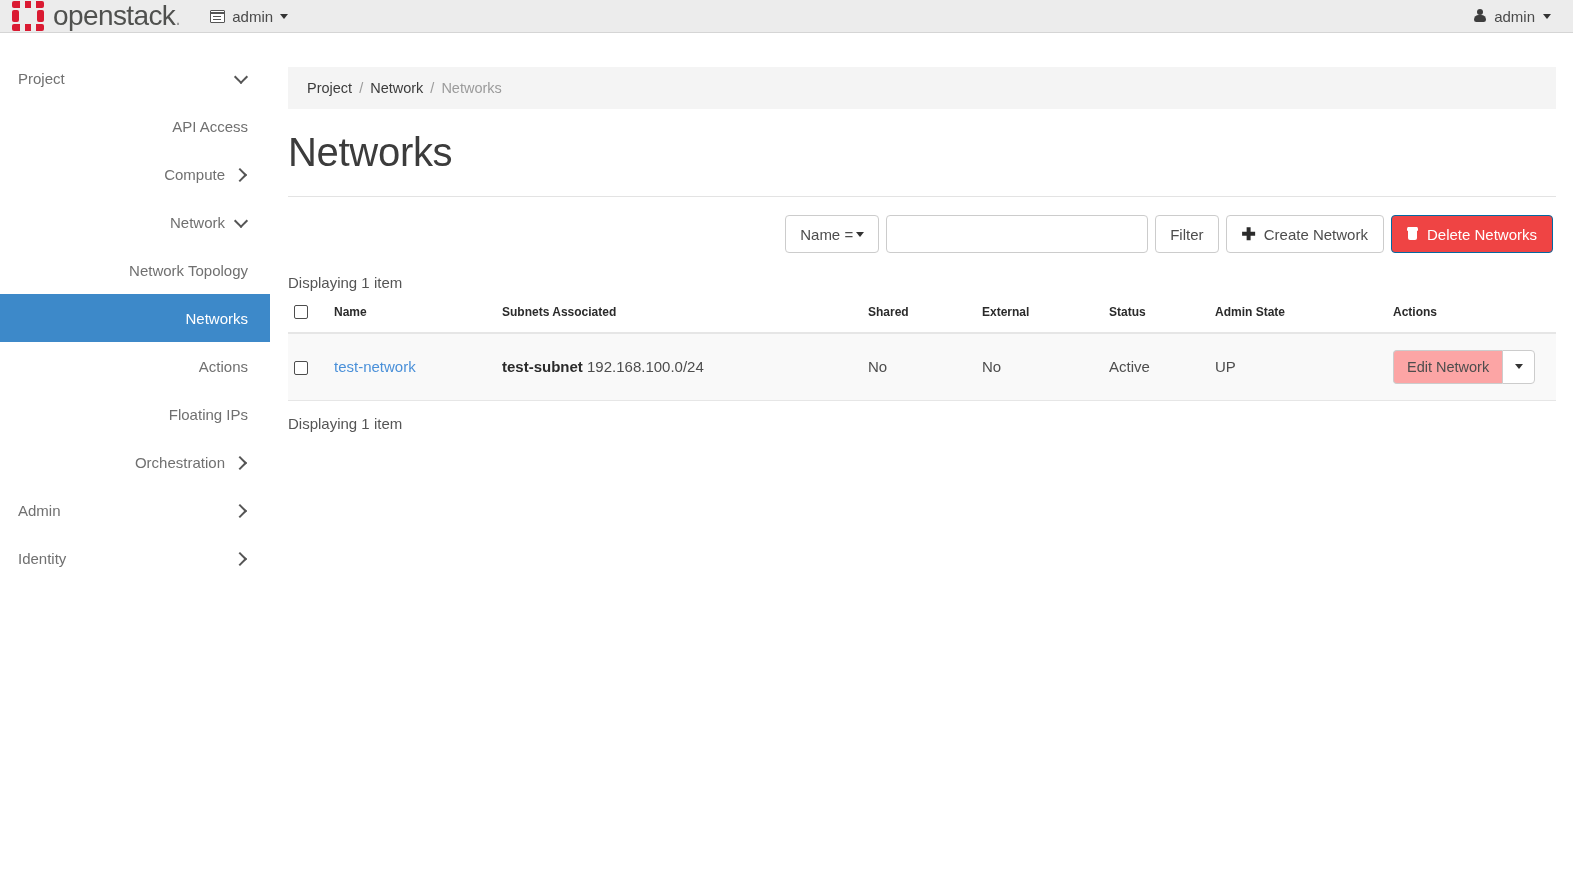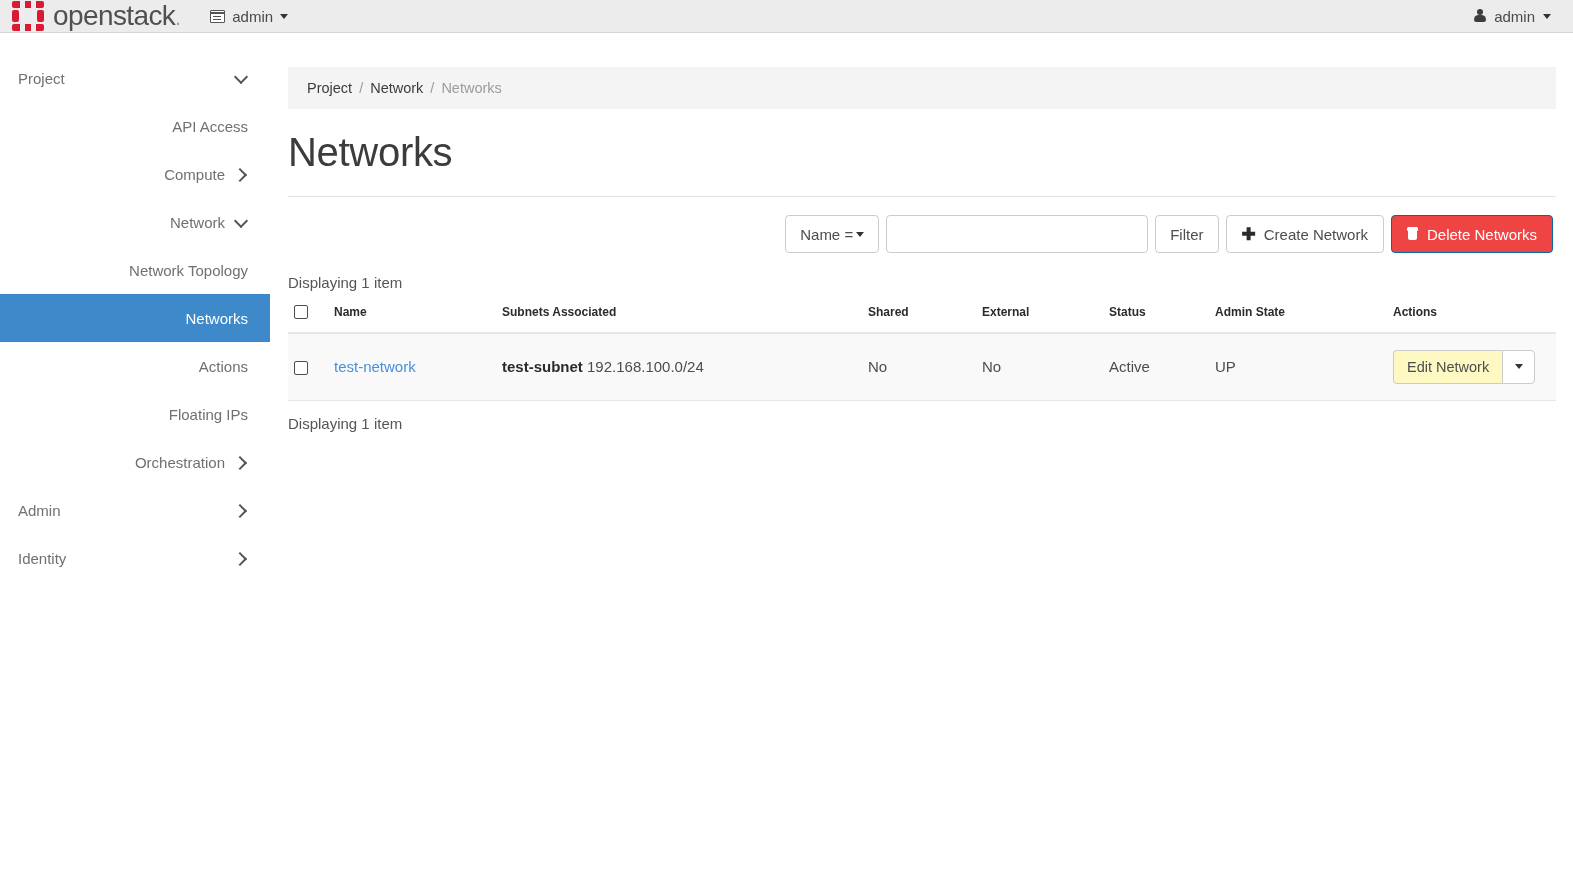--- a/index.html
+++ b/index.html
@@ -376,21 +376,21 @@
 
   .btn-group {
     display: inline-flex;
     align-items: stretch;
   }
   .btn-group .main {
     height: 34px;
     border: 1px solid #ccc;
     border-right: none;
     border-radius: 4px 0 0 4px;
-    background: #fef9c3;
+    background: #fca5a5;
     font-family: "Liberation Sans", sans-serif;
     font-size: 14.5px;
     color: #4d4d4d;
     padding: 0 13px;
     cursor: pointer;
     display: flex;
     align-items: center;
   }
   .btn-group .toggle {
     height: 34px;

